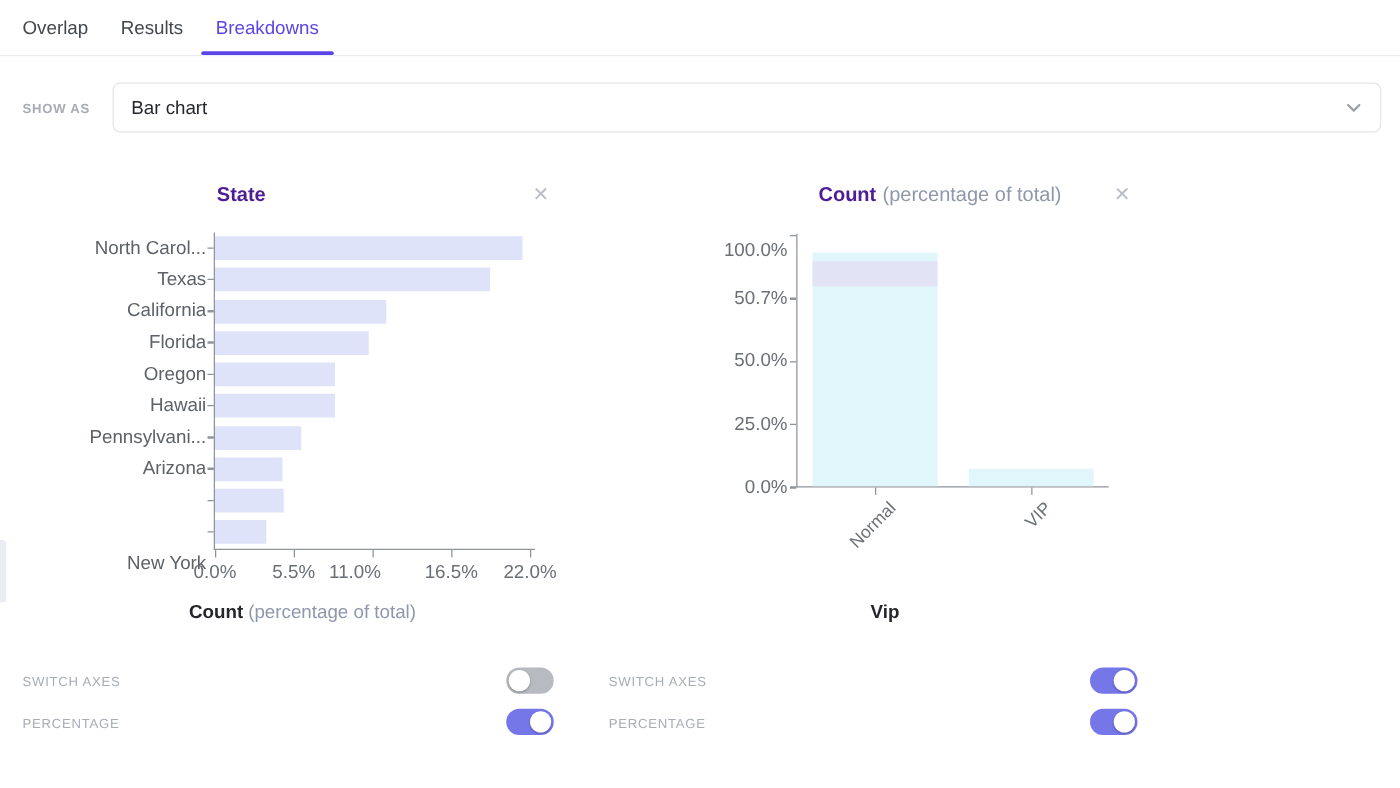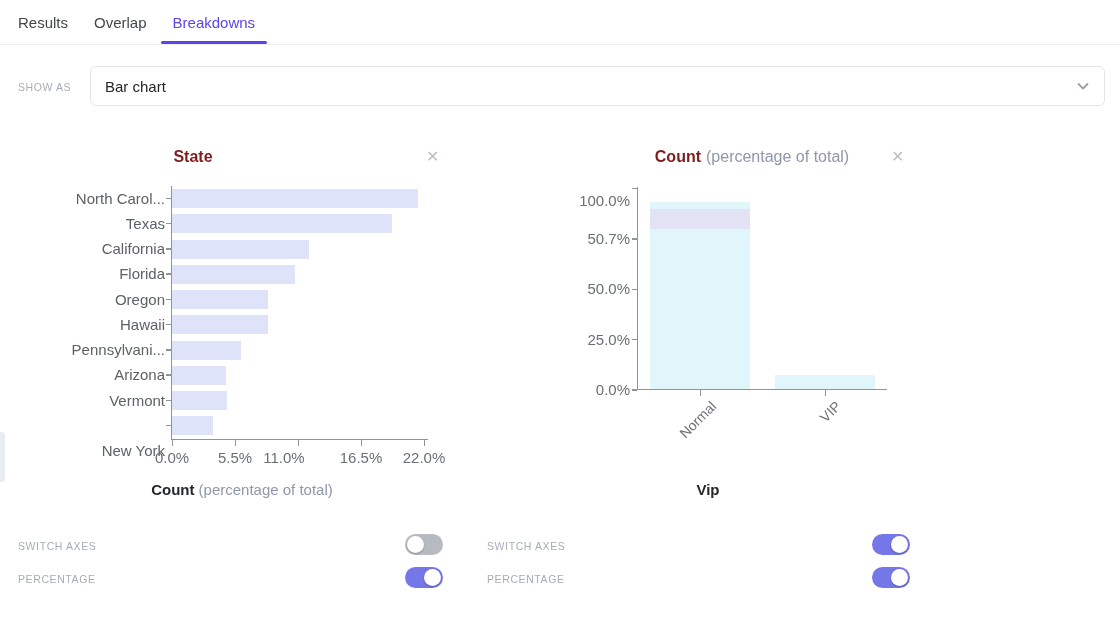--- a/index.html
+++ b/index.html
@@ -11,31 +11,31 @@
             align-items:stretch;padding-left:6px;box-sizing:border-box;
             border-bottom:1px solid #ebedf0;}
   .tab{position:relative;display:flex;align-items:center;padding:0 12px;margin-right:2px;
        font-size:15px;font-weight:500;color:#42464d;cursor:pointer;}
   .tab.active{color:#5b45e6;}
   .tab.active::after{content:"";position:absolute;left:0;right:0;bottom:0;height:3px;
        background:#5b45e6;border-radius:2px;}
 
   
   .ctl-label{font-size:10.5px;font-weight:500;letter-spacing:.6px;color:#a7acb6;}
-  #showas-label{position:absolute;left:18px;top:81px;}
+  #showas-label{position:absolute;left:18px;top:81px;font-weight:bold;}
   .dropdown{position:absolute;left:90px;top:66px;width:1015px;height:40px;box-sizing:border-box;
             border:1px solid #e3e5e9;border-radius:6px;display:flex;align-items:center;
             padding:0 14px;cursor:pointer;background:#fff;}
   .dropdown-value{font-size:15px;color:#24262b;flex:1;}
   .chevron{width:14px;height:14px;}
 
   
   .chart-title{position:absolute;top:148px;white-space:nowrap;font-size:16px;
                transform:translateX(-50%);}
-  .title-main{font-weight:700;color:#7f1d1d;}
+  .title-main{font-weight:700;color:#4c1d95;}
   .title-suffix{font-weight:500;color:#8f97ab;margin-left:5px;}
   .title-suffix:empty{display:none;margin-left:0;}
   .close-btn{position:absolute;top:148px;font-size:16px;color:#b9bec7;cursor:pointer;
              line-height:18px;}
   .axis-label{position:absolute;top:481px;white-space:nowrap;font-size:15px;
               transform:translateX(-50%);}
   .axis-main{font-weight:700;color:#24262b;}
   .axis-suffix{font-weight:400;color:#8f97ab;margin-left:4px;}
   .axis-suffix:empty{display:none;margin-left:0;}
 
@@ -74,22 +74,22 @@
 
   .edge-handle{position:absolute;left:0;top:432px;width:5px;height:50px;background:#e9edf3;
                border-radius:0 3px 3px 0;}
 </style>
 </head>
 <body>
 
 <div id="app">
 
   <div class="tabs-bar" id="tabs">
+      <div class="tab">Overlap</div>
       <div class="tab">Results</div>
-      <div class="tab">Overlap</div>
       <div class="tab active">Breakdowns</div>
     </div>
 
   <div id="showas-label" class="ctl-label">SHOW AS</div>
   <div class="dropdown">
     <span class="dropdown-value">Bar chart</span>
     <svg class="chevron" viewBox="0 0 14 14" fill="none">
       <path d="M2.5 5 L7 9.5 L11.5 5" stroke="#9aa0a8" stroke-width="1.8" stroke-linecap="round" stroke-linejoin="round"></path>
     </svg>
   </div>
@@ -108,21 +108,20 @@
       <div class="cat-row" style="top: 79.375px; line-height: 18px; height: 18px;">Florida</div>
       <div class="cat-tick" style="top: 87.375px;"></div>
       <div class="cat-row" style="top: 104.625px; line-height: 18px; height: 18px;">Oregon</div>
       <div class="cat-tick" style="top: 112.625px;"></div>
       <div class="cat-row" style="top: 129.875px; line-height: 18px; height: 18px;">Hawaii</div>
       <div class="cat-tick" style="top: 137.875px;"></div>
       <div class="cat-row" style="top: 155.125px; line-height: 18px; height: 18px;">Pennsylvani...</div>
       <div class="cat-tick" style="top: 163.125px;"></div>
       <div class="cat-row" style="top: 180.375px; line-height: 18px; height: 18px;">Arizona</div>
       <div class="cat-tick" style="top: 188.375px;"></div>
-      <div class="cat-row" style="top: 205.625px; line-height: 18px; height: 18px;">Vermont</div>
       <div class="cat-tick" style="top: 213.625px;"></div>
       <div class="cat-row" style="top: 230.875px; line-height: 18px; height: 18px; margin-top: 25px;">New York</div>
       <div class="cat-tick" style="top: 238.875px;"></div>
     </div>
   <div id="left-plot">
       <div class="hbar" style="top: 3.125px; width: 246.273px;"></div>
       <div class="hbar" style="top: 28.375px; width: 219.927px;"></div>
       <div class="hbar" style="top: 53.625px; width: 137.455px;"></div>
       <div class="hbar" style="top: 78.875px; width: 122.564px;"></div>
       <div class="hbar" style="top: 104.125px; width: 96.2182px;"></div>

